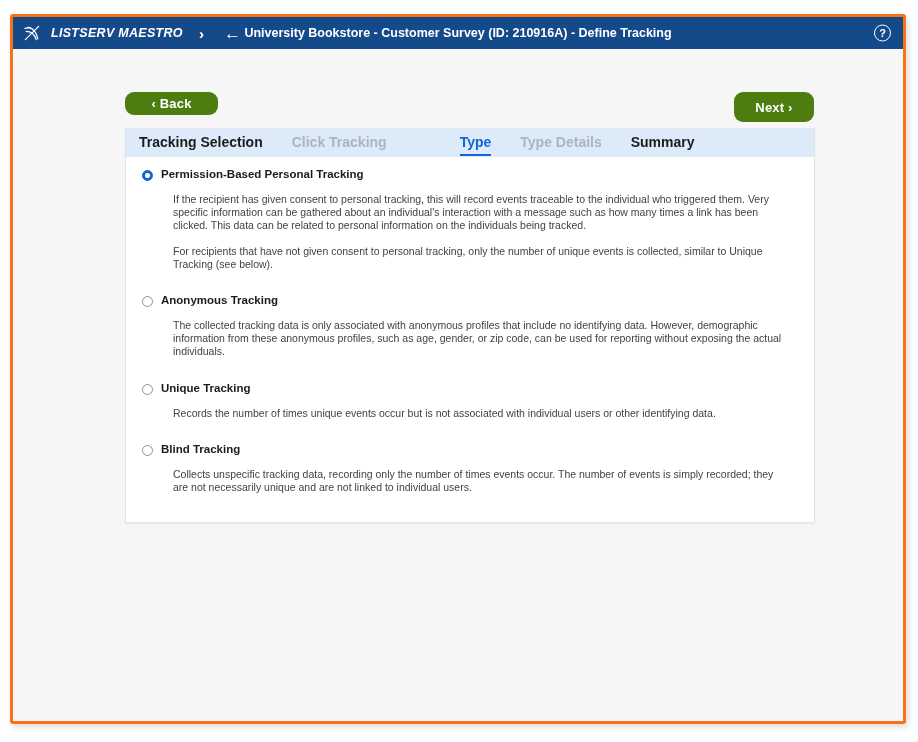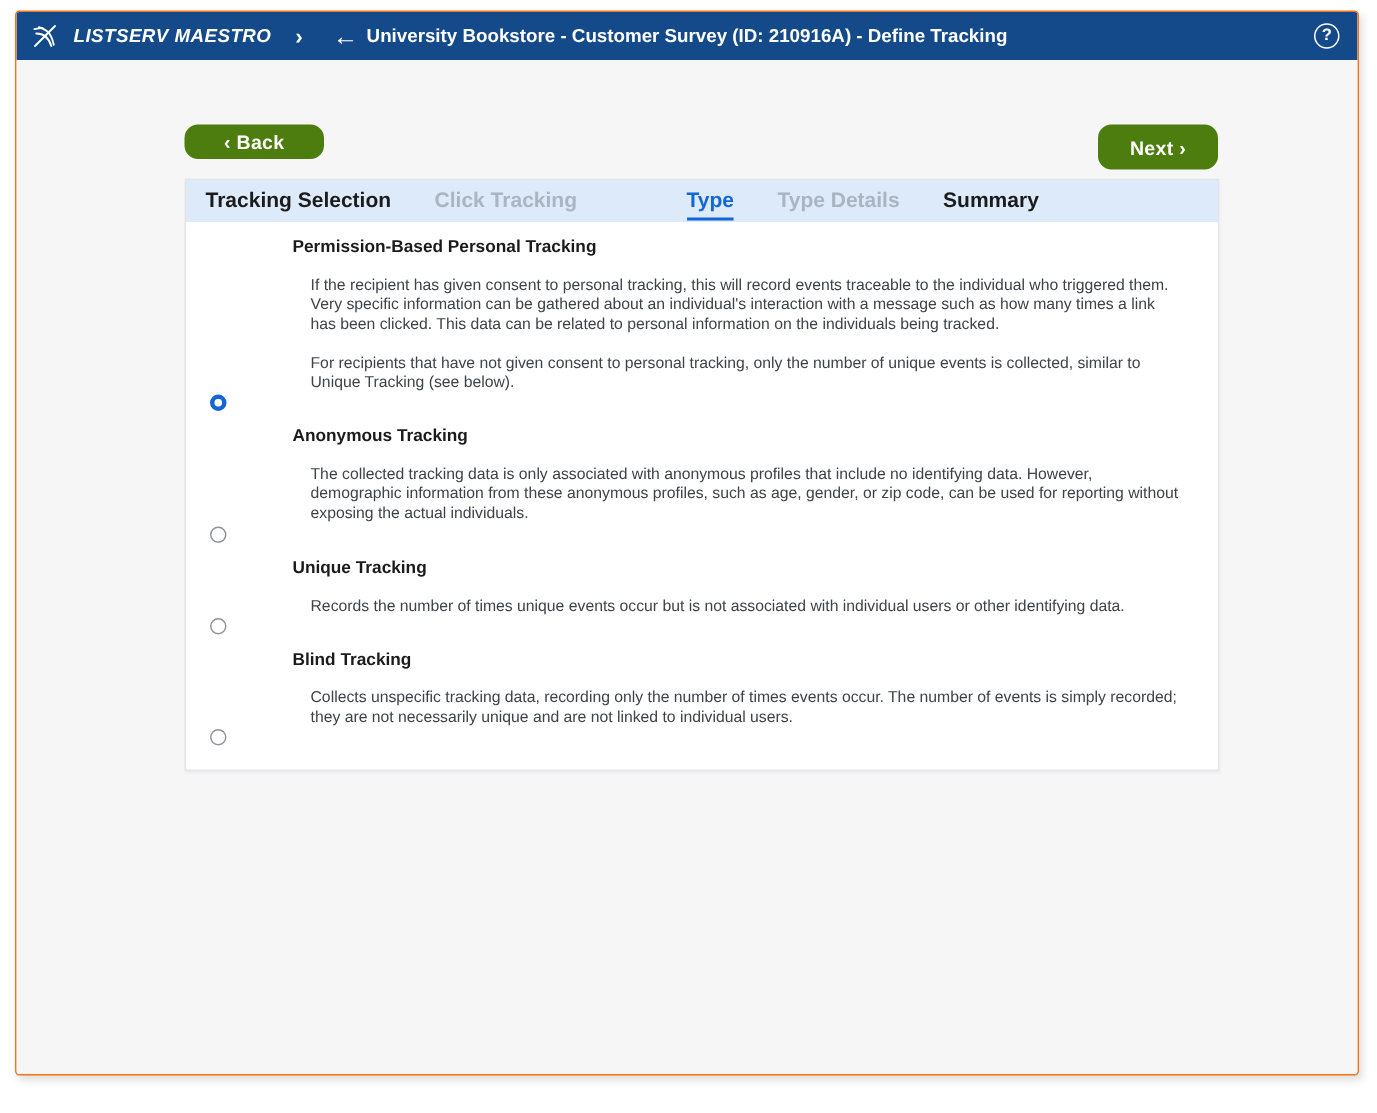--- a/index.html
+++ b/index.html
@@ -13,25 +13,25 @@
     width: 918px;
     height: 742px;
     background: #ffffff;
     overflow: hidden;
   }
 
   
   .app-card {
     position: absolute;
     left: 10px;
-    top: 7px;
+    top: 14px;
     width: 896px;
     height: 710px;
     background: #f6f6f6;
-    border: 1px solid #f97316;
+    border: 3px solid #f97316;
     border-radius: 3px;
     box-shadow: 2px 3px 6px rgba(0,0,0,0.14);
     box-sizing: border-box;
     overflow: hidden;
   }
 
   
   .titlebar {
     position: relative;
     height: 32px;
@@ -166,23 +166,22 @@
     bottom: 1px;
     height: 2.5px;
     background: #1366d6;
   }
 
   .options {
     padding: 10px 12px 14px 12px;
   }
   .option {
     display: flex;
-    align-items: flex-end;
+    align-items: flex-start;
     margin-bottom: 10px;
-    gap: 36px;
   }
   .option:last-child { margin-bottom: 2px; }
   .radio {
     flex: 0 0 auto;
     width: 11px;
     height: 11px;
     border-radius: 50%;
     border: 1px solid #8e939a;
     background: #ffffff;
     margin: 3px 8px 0 4px;

